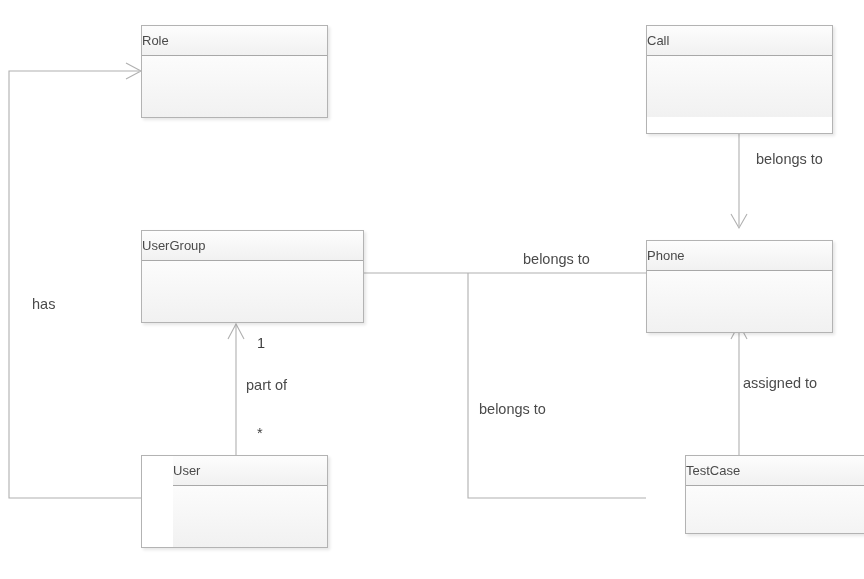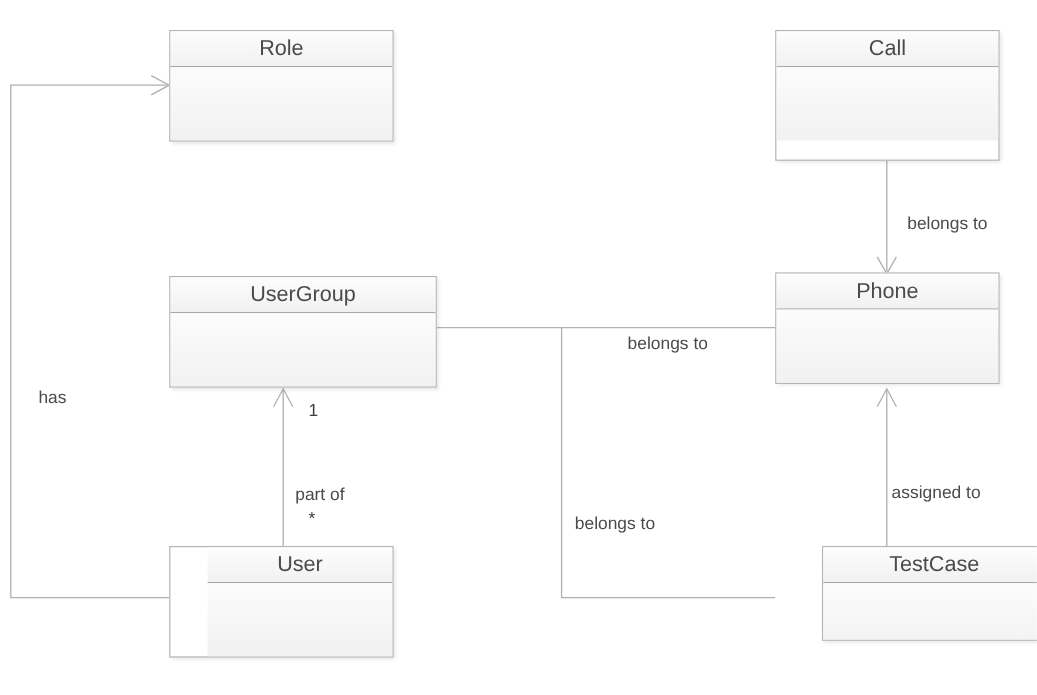--- a/index.html
+++ b/index.html
@@ -35,41 +35,39 @@
     box-sizing: border-box;
     border: 1px solid #b3b3b3;
     background: #ffffff;
     box-shadow: 2px 2px 3px rgba(0,0,0,0.10);
     overflow: hidden;
   }
   .uml-class .title-band {
     box-sizing: border-box;
     height: 30px;
     line-height: 29px;
-    text-align: center;
-    font-size: 18px;
+    font-size: 13px;
     color: #4a4a4a;
     border-bottom: 1px solid #a8a8a8;
     background: linear-gradient(to bottom, #fdfdfd 0%, #f1f1f1 100%);
     white-space: nowrap;
   }
   .uml-class .body-band {
     box-sizing: border-box;
     height: 61px;
     background: linear-gradient(to bottom, #fcfcfc 0%, #f1f1f1 100%);
   }
 
   
   .edge-label {
     position: absolute;
     font-size: 14.5px;
     color: #4a4a4a;
     white-space: nowrap;
     line-height: 1;
-    margin-top: 28px;
   }
   .mult-label {
     position: absolute;
     font-size: 14.5px;
     color: #3f3f3f;
     white-space: nowrap;
     line-height: 1;
   }
 </style>
 </head>
@@ -107,21 +105,21 @@
   <div class="uml-class" style="left:646px; top:25px; width:187px; height:109px;">
     <div class="title-band">Call</div>
     <div class="body-band"></div>
   </div>
 
   <div class="uml-class" style="left:141px; top:230px; width:223px; height:93px;">
     <div class="title-band">UserGroup</div>
     <div class="body-band"></div>
   </div>
 
-  <div class="uml-class" style="left:646px; top:227px; width:187px; height:93px;">
+  <div class="uml-class" style="left:646px; top:240px; width:187px; height:93px;">
     <div class="title-band">Phone</div>
     <div class="body-band"></div>
   </div>
 
   <div class="uml-class" style="left:141px; top:455px; width:187px; height:93px;padding-left:31px;">
     <div class="title-band">User</div>
     <div class="body-band"></div>
   </div>
 
   <div class="uml-class" style="left:646px; top:455px; width:187px; height:79px;margin-left:39px;">

